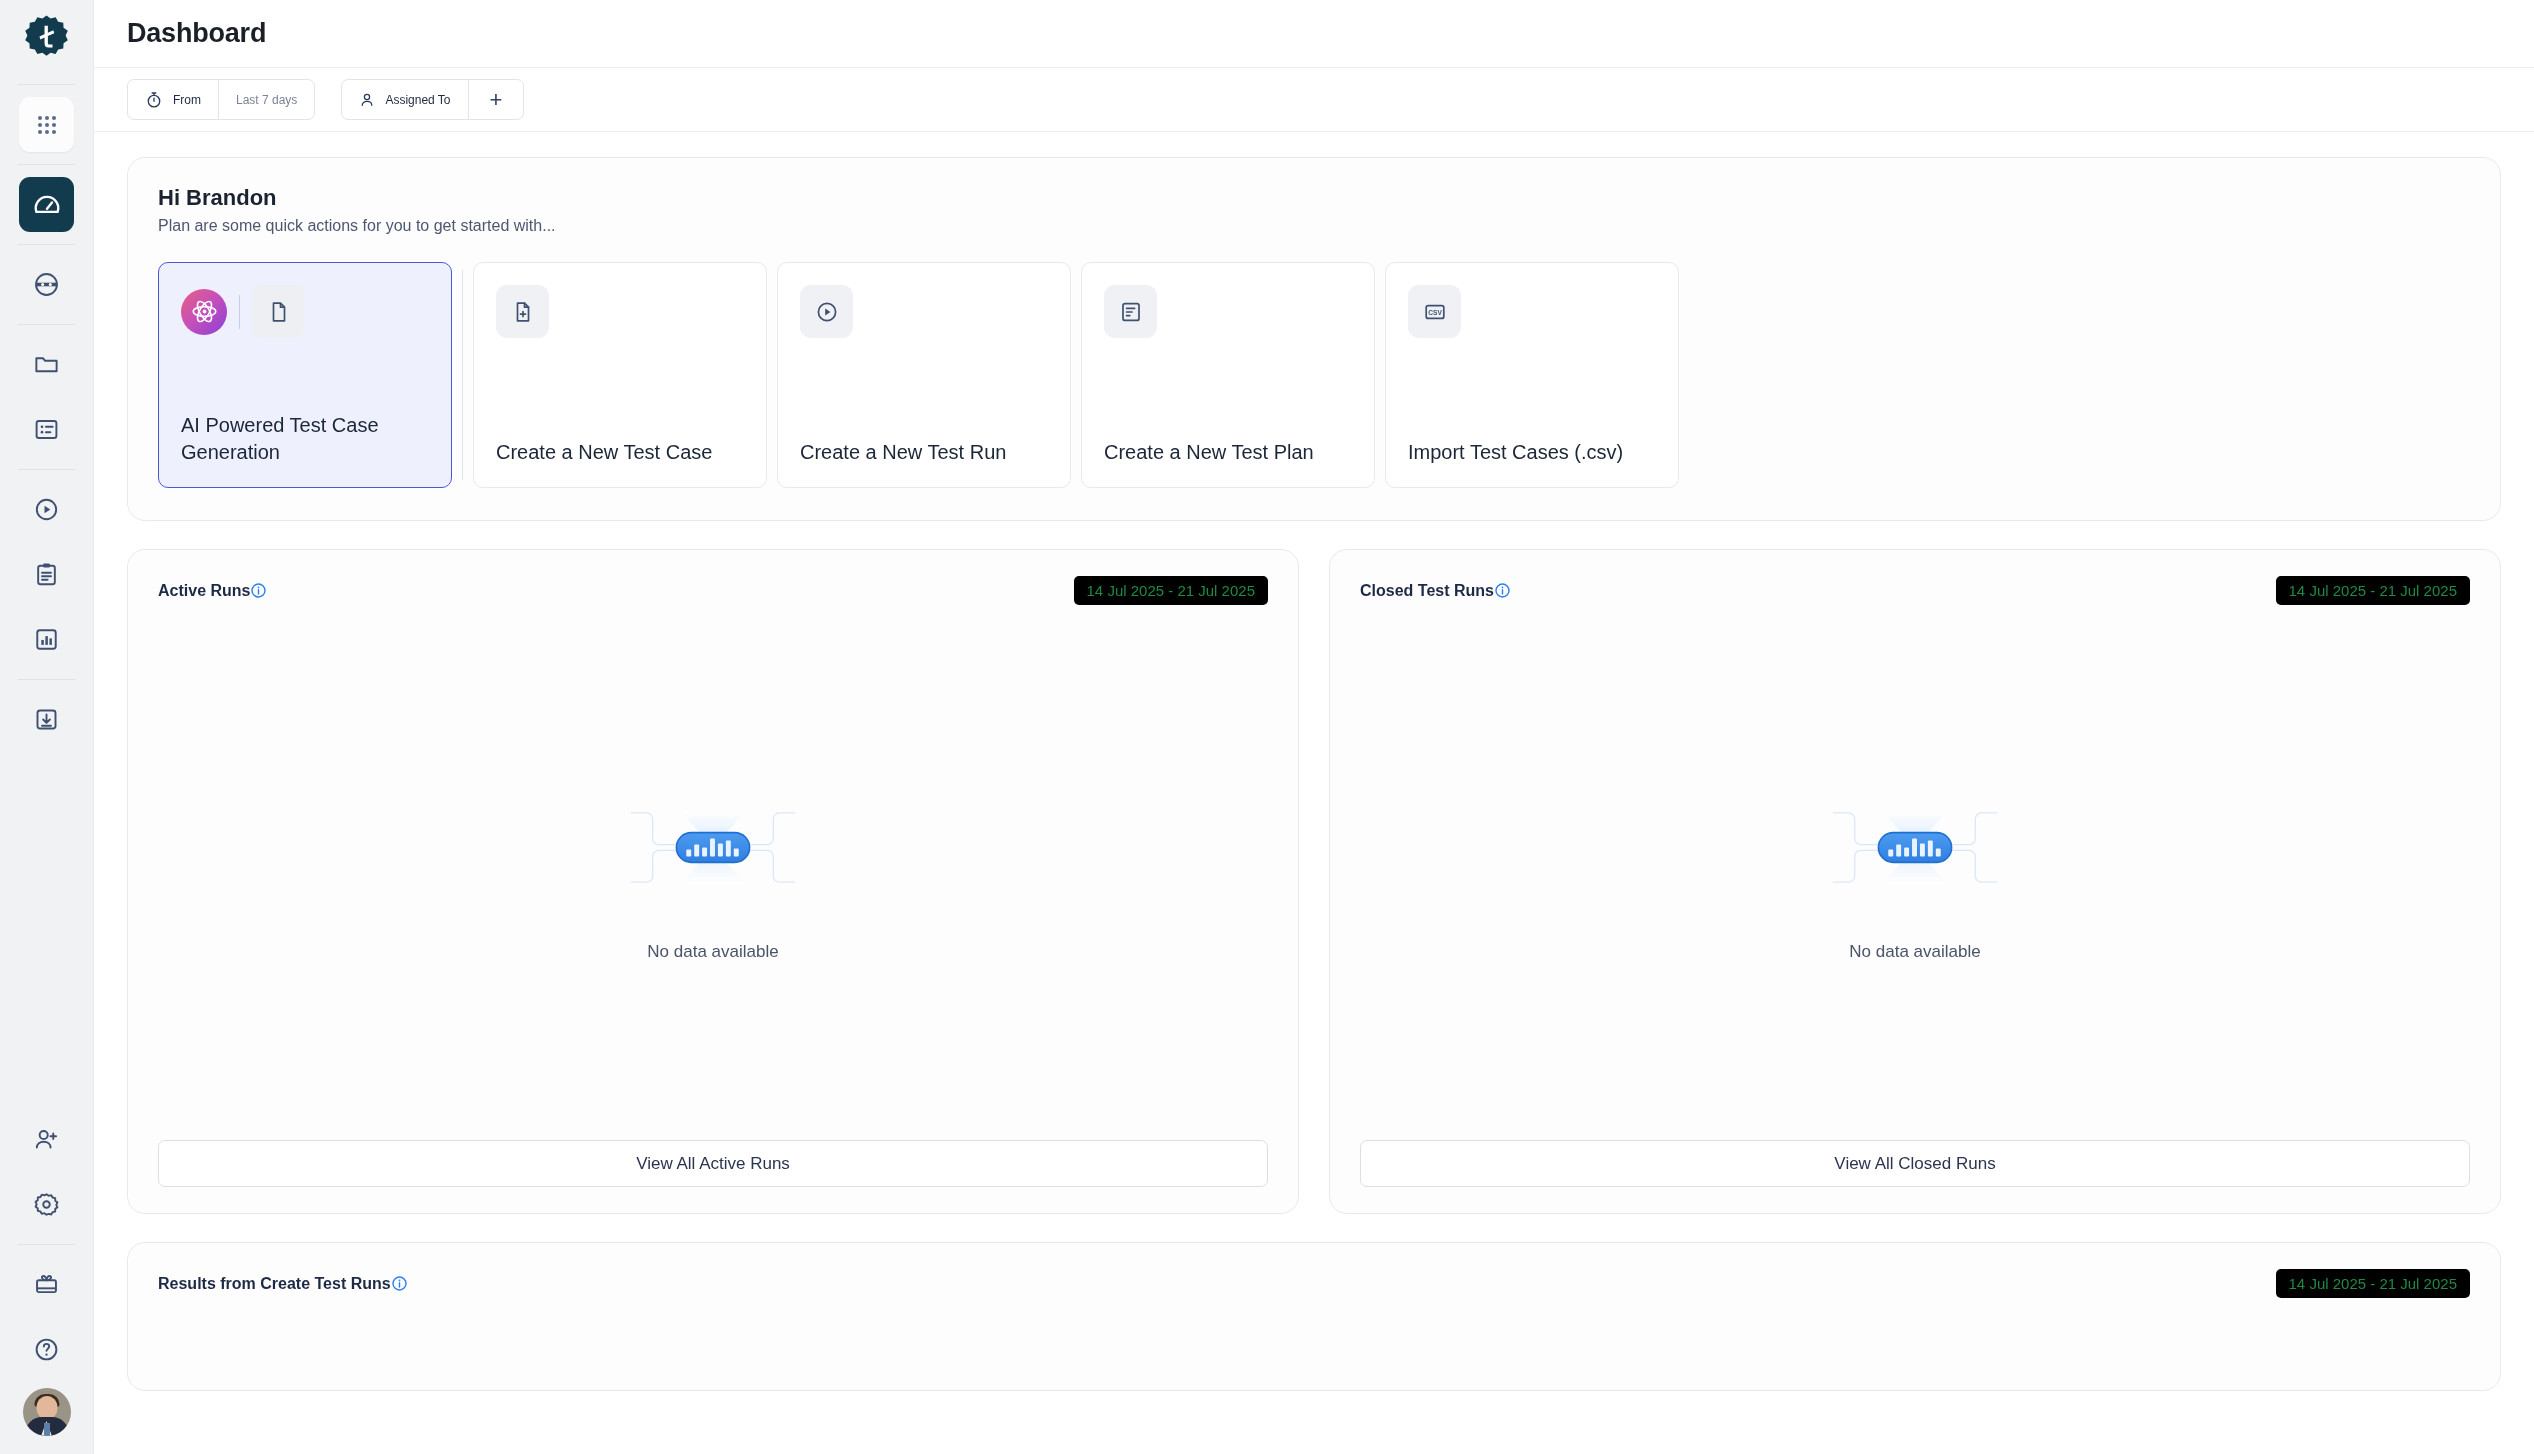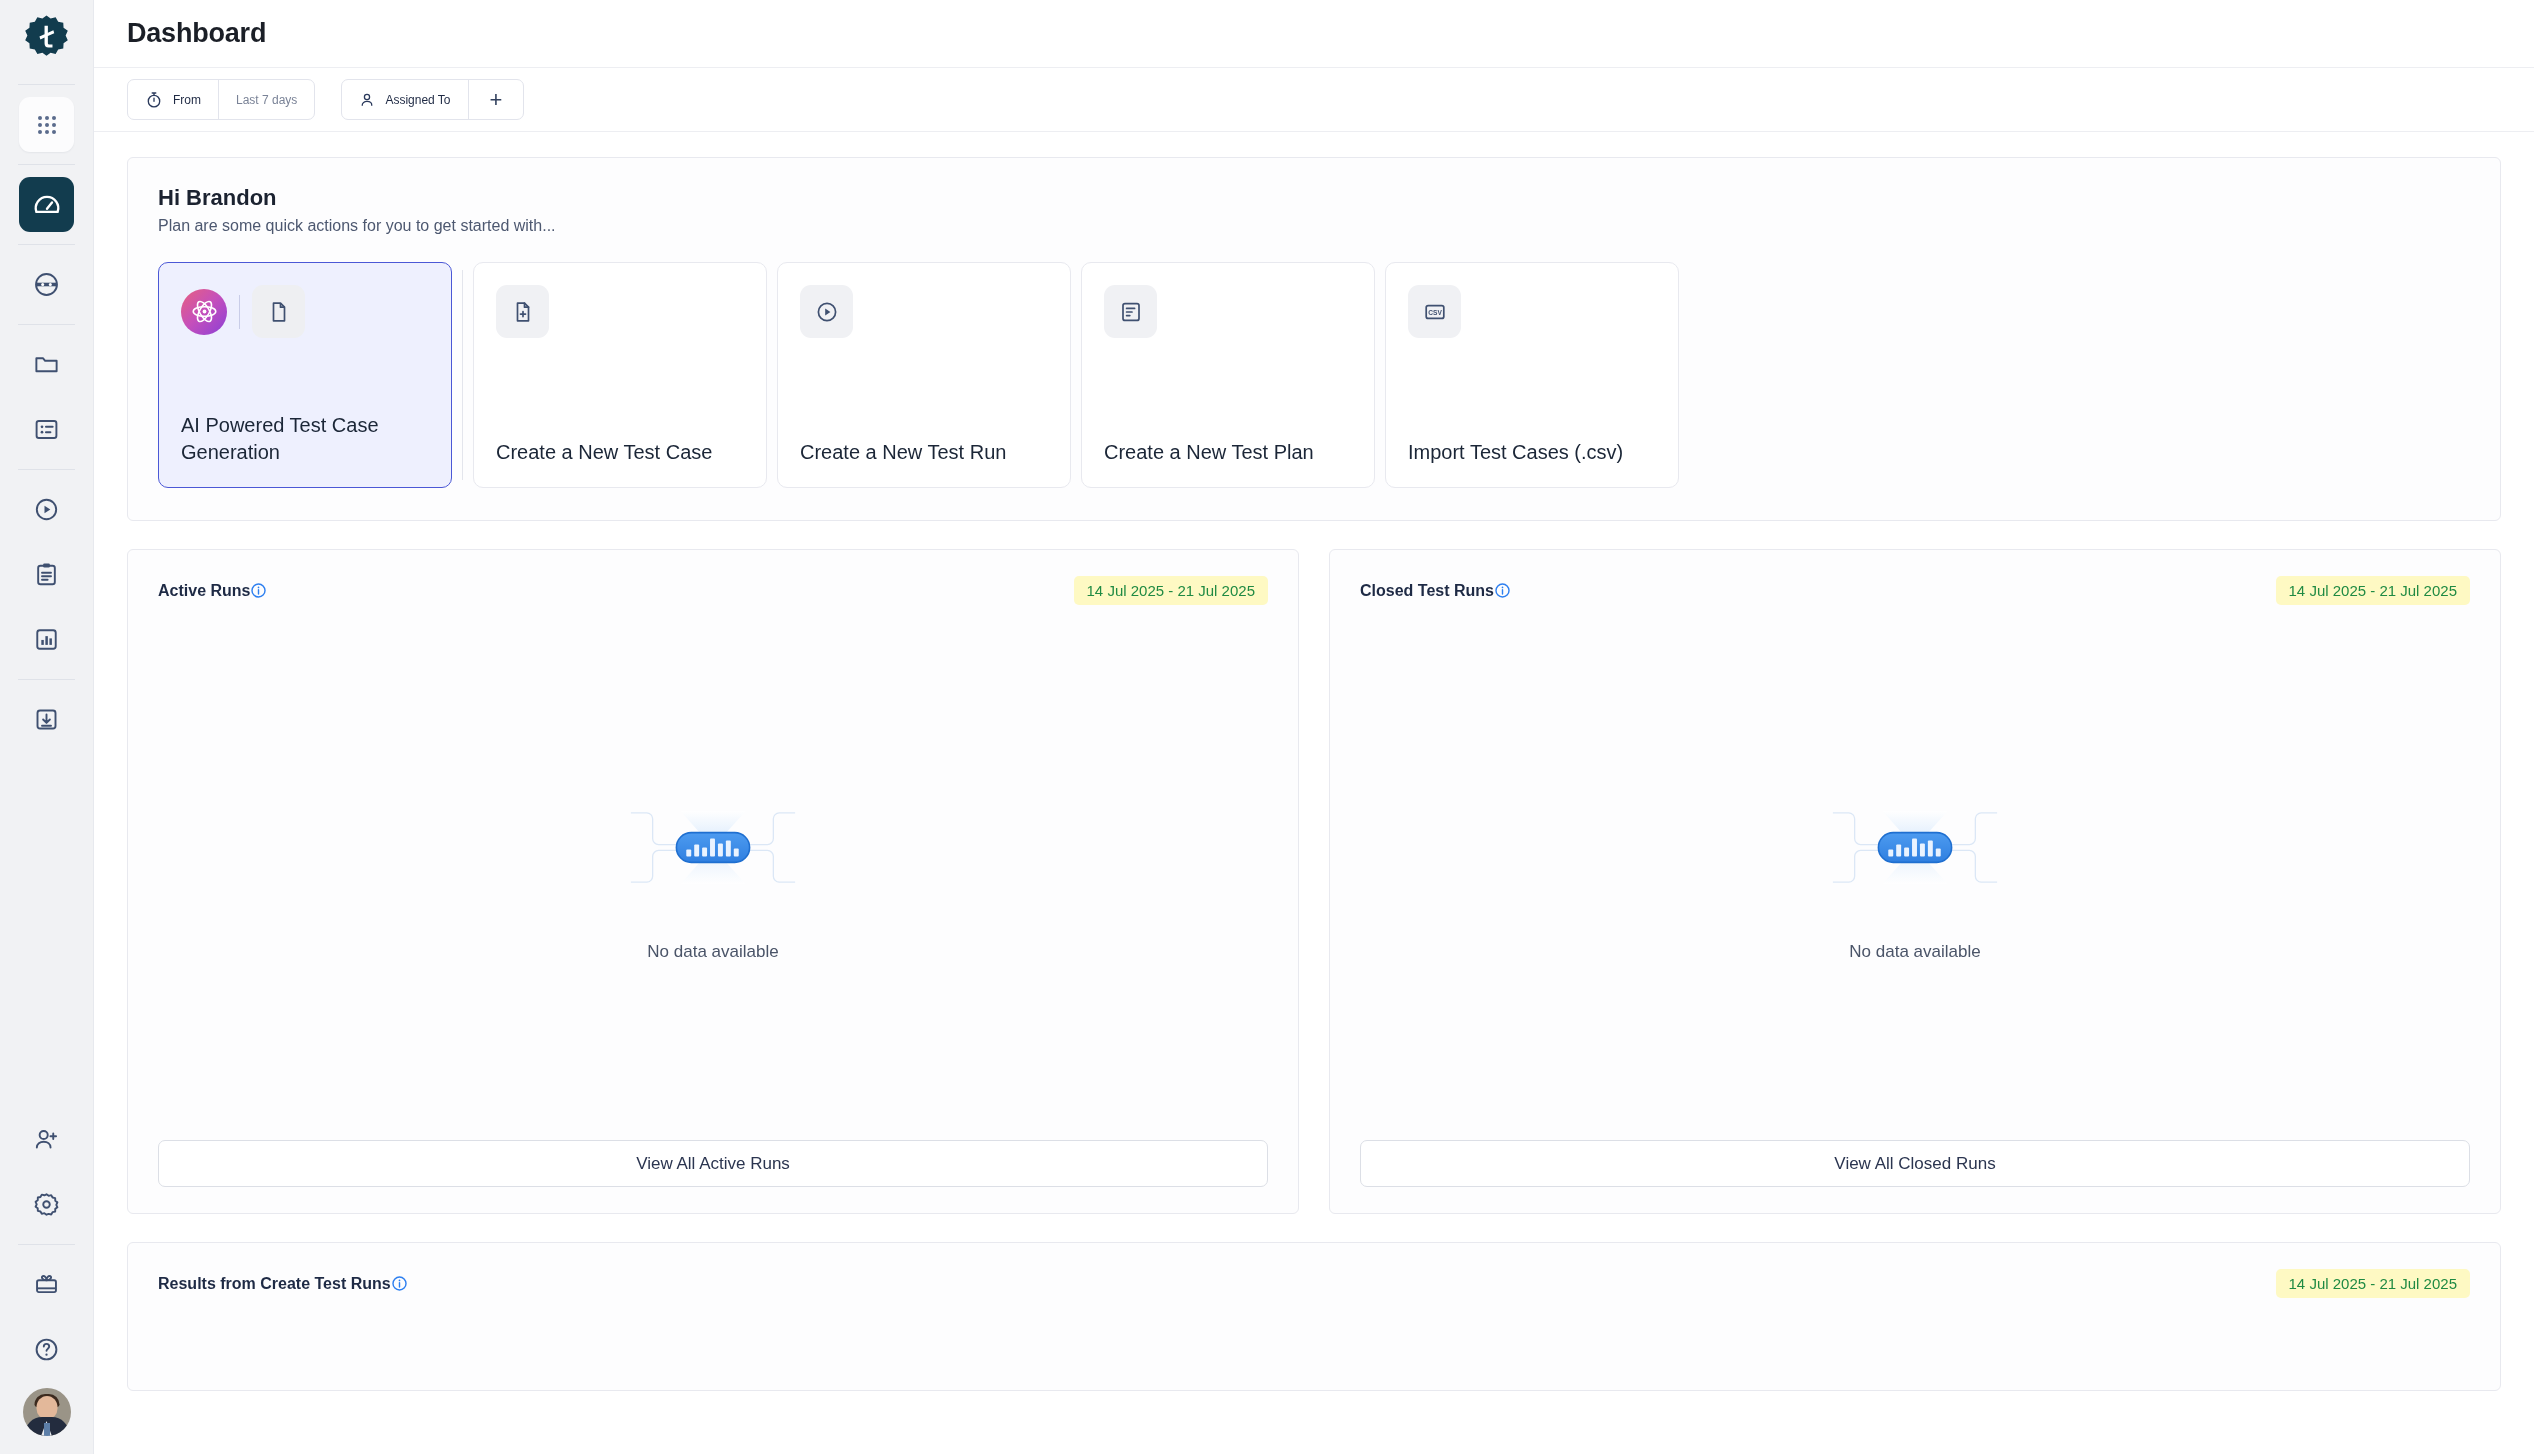--- a/index.html
+++ b/index.html
@@ -58,21 +58,21 @@
     height: 65px; border-top:1px solid #edeef2; border-bottom:1px solid #edeef2;
     display:flex; align-items:center; gap: 26px; padding-left: 33px; background:#fff;
   }
   .fgroup { display:flex; align-items:stretch; border:1px solid #e2e4ec; border-radius:7px; height:41px; background:#fff; overflow:hidden; }
   .fseg { display:flex; align-items:center; gap:10px; padding: 0 17px; font-size:12px; color:#1f2a44; cursor:pointer; }
   .fseg.muted { color:#7a8397; border-left:1px solid #e2e4ec; }
   .fseg.plus { border-left:1px solid #e2e4ec; padding:0 21px; font-size:22px; color:#32415e; }
 
   .content { flex:1 1 auto; overflow:hidden; background:#fff; padding: 25px 33px 0 33px; }
 
-  .panel { border:1px solid #e8e9ef; border-radius:6px; background:#fdfdfe; }
+  .panel { border:1px solid #e8e9ef; border-radius:18px; background:#fdfdfe; }
 
   
   .qa-panel { padding: 27px 30px 32px 30px; }
   .greet { font-size:22px; font-weight:700; color:#1b2230; }
   .greet-sub { font-size:16px; color:#4d5870; margin-top:6px; }
   .qa-row { display:flex; gap:10px; margin-top:27px; align-items:stretch; }
   .qa-card {
     width: 294px; height: 226px; border:1px solid #e8e9ef; border-radius:10px;
     background:#fff; padding: 22px 22px; display:flex; flex-direction:column; cursor:pointer;
   }
@@ -90,21 +90,21 @@
   }
   .ai-sep { width:1px; height:34px; background:#c9cde8; }
   .qa-label { margin-top:auto; font-size:20px; line-height:1.32; color:#1b2637; font-weight:400; }
   .qa-vdiv { width:1px; background:#e3e5ec; margin: 8px 0; align-self:stretch; }
 
   
   .runs-row { display:flex; gap:30px; margin-top:28px; }
   .runs-panel { flex:1 1 0; min-width:0; height:665px; padding: 26px 30px 26px 30px; display:flex; flex-direction:column; }
   .runs-head { display:flex; align-items:center; justify-content:space-between; }
   .runs-title { display:flex; align-items:center; gap:0; font-size:16px; font-weight:700; color:#1e2a45; }
-  .date-badge { background:#fef9c3; color:#1f8a43; font-size:15px; padding:6px 13px; border-radius:5px; font-weight:400; }
+  .date-badge { background:#000000; color:#1f8a43; font-size:15px; padding:6px 13px; border-radius:5px; font-weight:400; }
   .empty { flex:1 1 auto; display:flex; flex-direction:column; align-items:center; justify-content:center; gap:30px; }
   .empty-art { width:188px; height:129px; position:relative; }
   .empty-txt { font-size:17px; color:#4a5468; }
   .view-all {
     height:47px; border:1px solid #dcdfe6; border-radius:7px; background:#fff;
     display:flex; align-items:center; justify-content:center;
     font-size:17px; color:#2b3550; cursor:pointer;
   }
 
   .bottom-panel { margin-top:28px; padding: 26px 30px; height:149px; }

